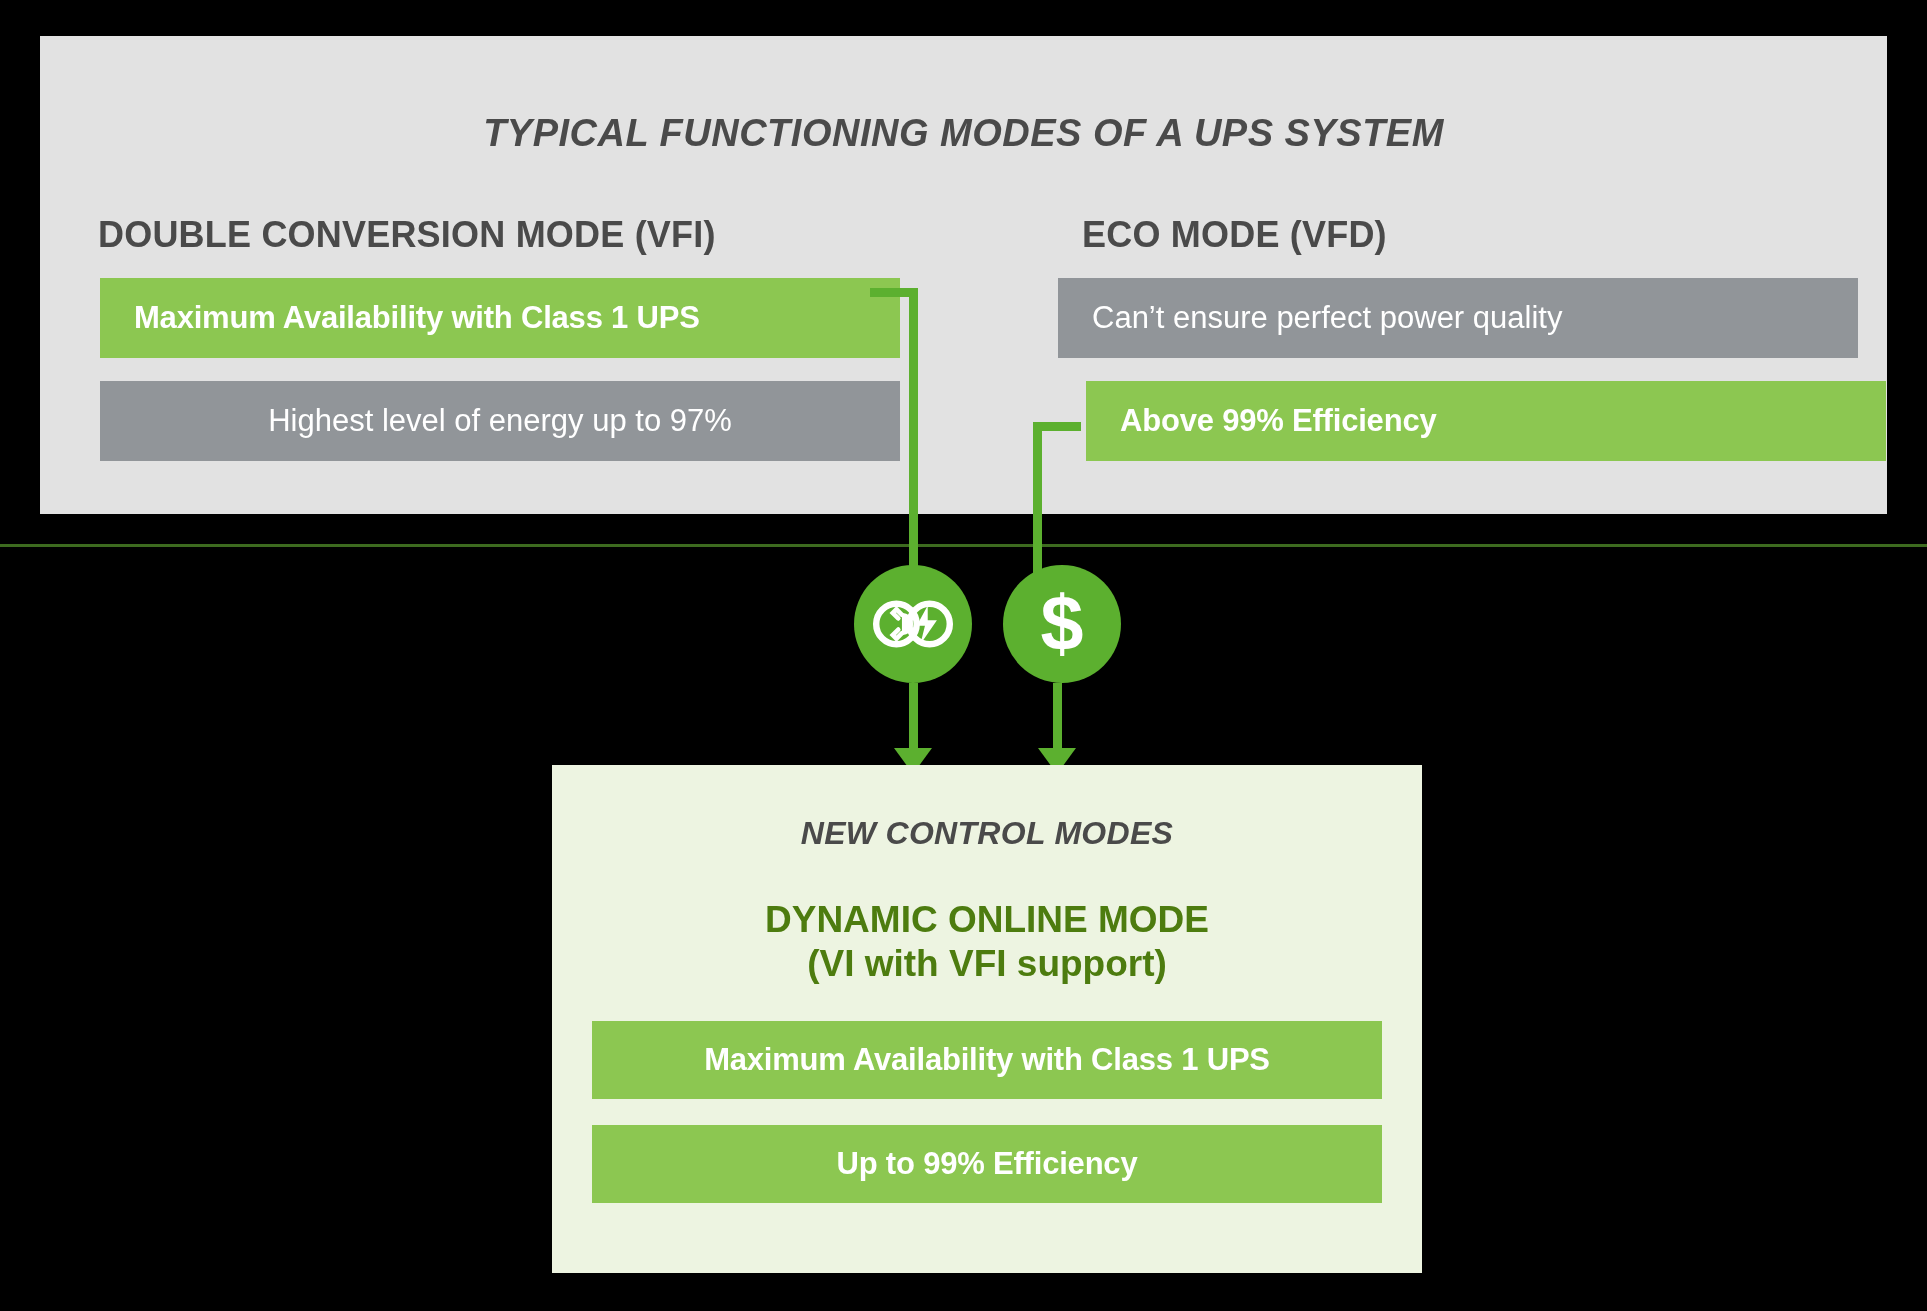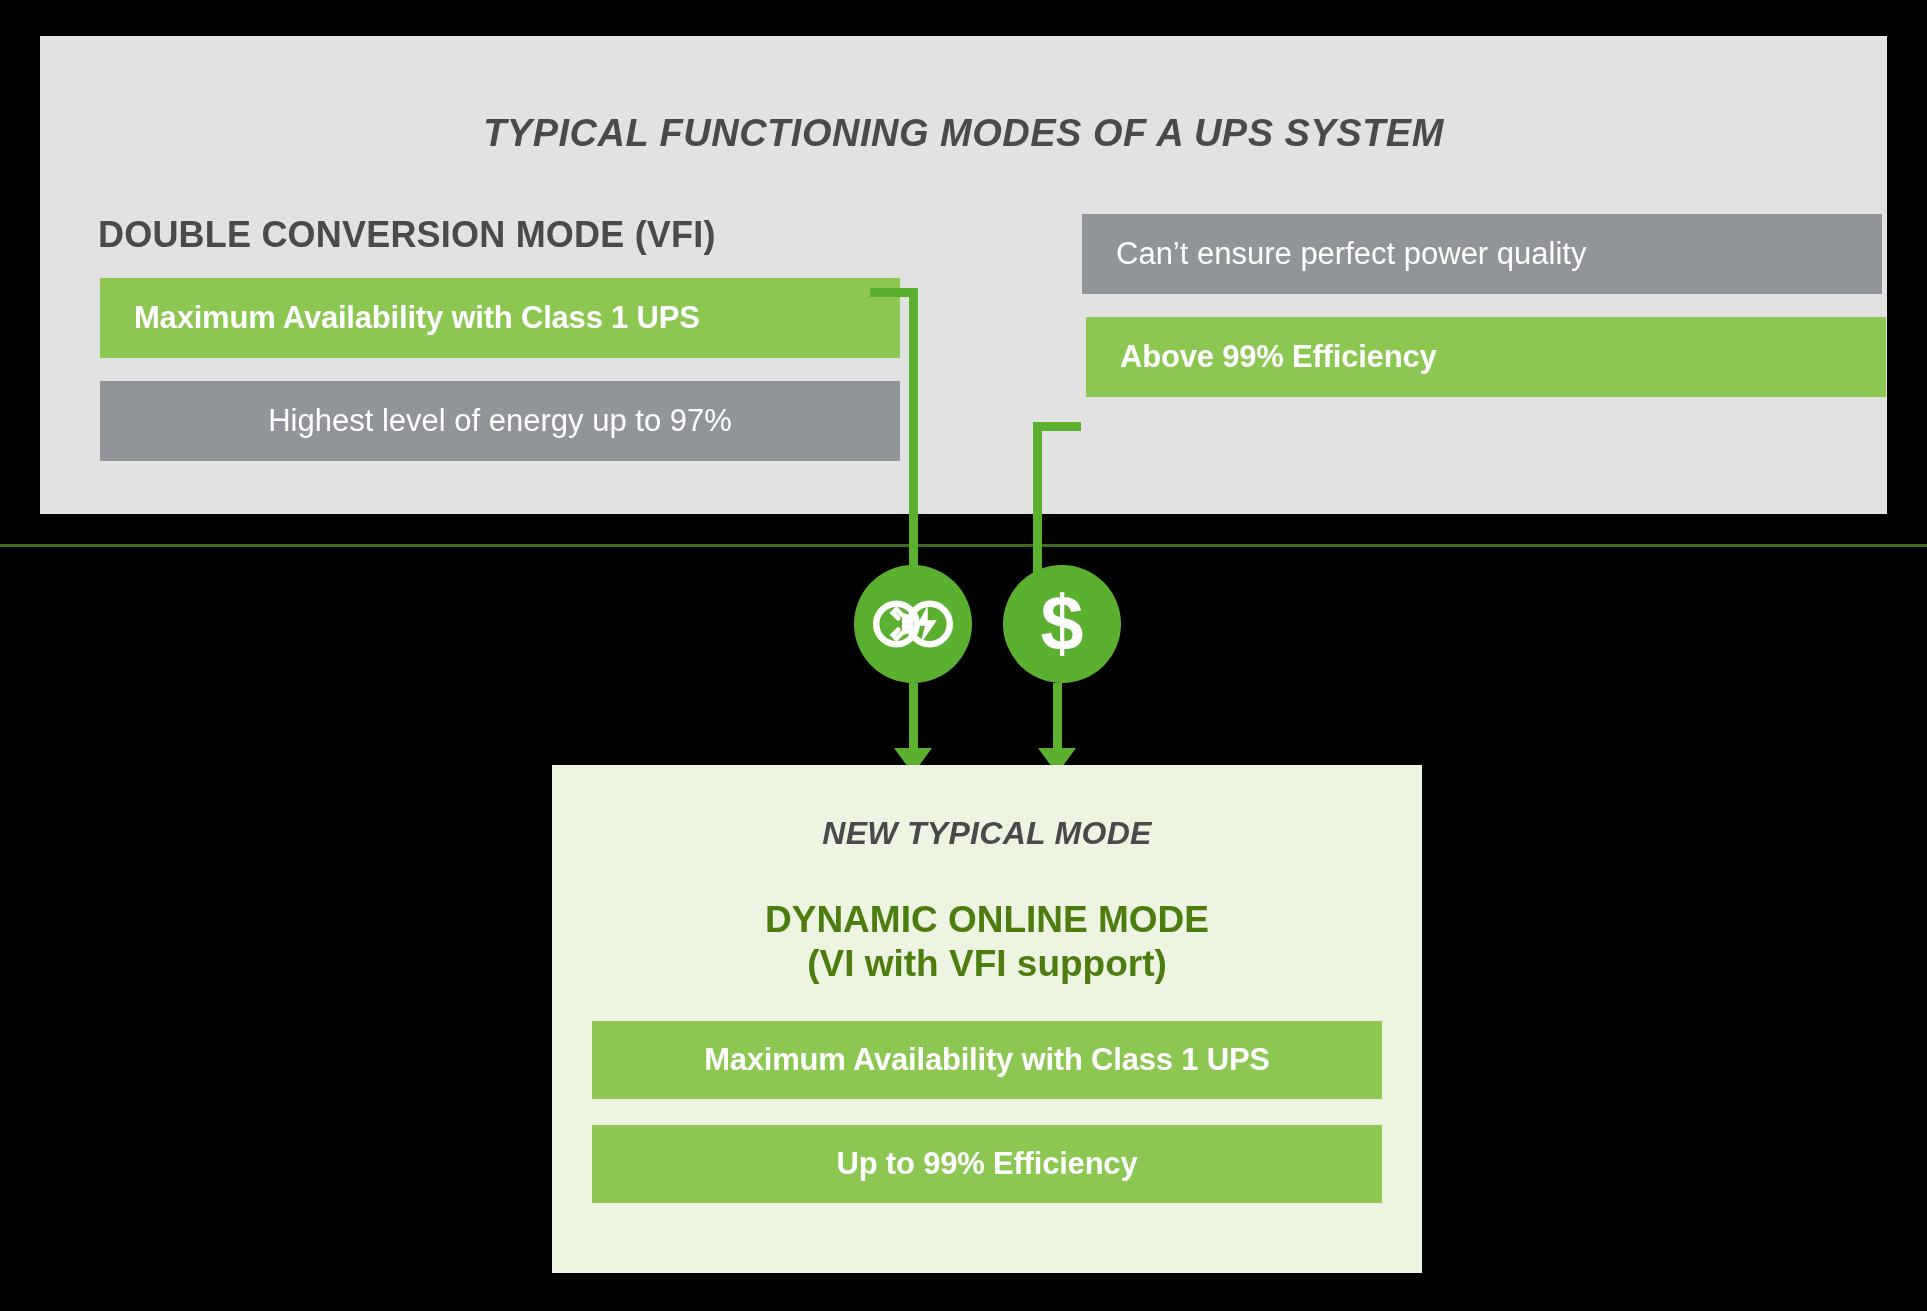--- a/index.html
+++ b/index.html
@@ -64,21 +64,21 @@
     box-sizing: border-box;
     padding: 0 34px;
     font-size: 31px;
   }
   .bar.green { background: #8cc751; font-weight: 700; letter-spacing: -0.2px; }
   .bar.gray  { background: #919599; font-weight: 400; }
   .bar.gray.center { justify-content: center; }
 
   #left-bar-green { width: 800px; margin-left: 30px; }
   #left-bar-gray  { width: 800px; margin-left: 30px; margin-top: 23px; }
-  #right-bar-gray { width: 800px; margin-left: 24px; }
+  #right-bar-gray { width: 800px; }
   #right-bar-green{ width: 800px; margin-left: 28px; margin-top: 23px; }
 
   
   #separator-line {
     position: absolute;
     left: 0;
     top: 544px;
     width: 1927px;
     height: 3px;
     background: #3d6b1f;
@@ -182,20 +182,21 @@
 
   <div id="diagram-title">TYPICAL FUNCTIONING MODES OF A UPS SYSTEM</div>
 
   <div class="column" id="col-left">
     <div class="column-heading">DOUBLE CONVERSION MODE (VFI)</div>
     <div class="bar green" id="left-bar-green">Maximum Availability with Class 1 UPS</div>
     <div class="bar gray center" id="left-bar-gray">Highest level of energy up to 97%</div>
   </div>
 
   <div class="column" id="col-right">
+    <div class="column-heading">ECO MODE (VFD)</div>
     <div class="bar gray" id="right-bar-gray">Can’t ensure perfect power quality</div>
     <div class="bar green" id="right-bar-green">Above 99% Efficiency</div>
   </div>
 </div>
 
 <div id="separator-line"></div>
 
 <div class="conn" id="conn-left-h"></div>
 <div class="conn" id="conn-left-v"></div>
 <div class="conn" id="conn-right-h"></div>
@@ -219,21 +220,21 @@
     <text x="50" y="78" text-anchor="middle" font-family="Liberation Sans, sans-serif" font-size="84" font-weight="700" fill="#ffffff">$</text>
   </svg>
 </div>
 
 <div class="arrow-stem" id="arrow-left-stem"></div>
 <div class="arrow-head" id="arrow-left-head"></div>
 <div class="arrow-stem" id="arrow-right-stem"></div>
 <div class="arrow-head" id="arrow-right-head"></div>
 
 <div id="bottom-panel">
-  <div id="new-control-label">NEW TYPICAL MODE</div>
+  <div id="new-control-label">NEW CONTROL MODES</div>
   <div id="dynamic-mode-title">
     <div>DYNAMIC ONLINE MODE</div>
     <div>(VI with VFI support)</div>
   </div>
   <div id="bottom-bars">
     <div class="bar-bottom">Maximum Availability with Class 1 UPS</div>
     <div class="bar-bottom">Up to 99% Efficiency</div>
   </div>
 </div>
 

